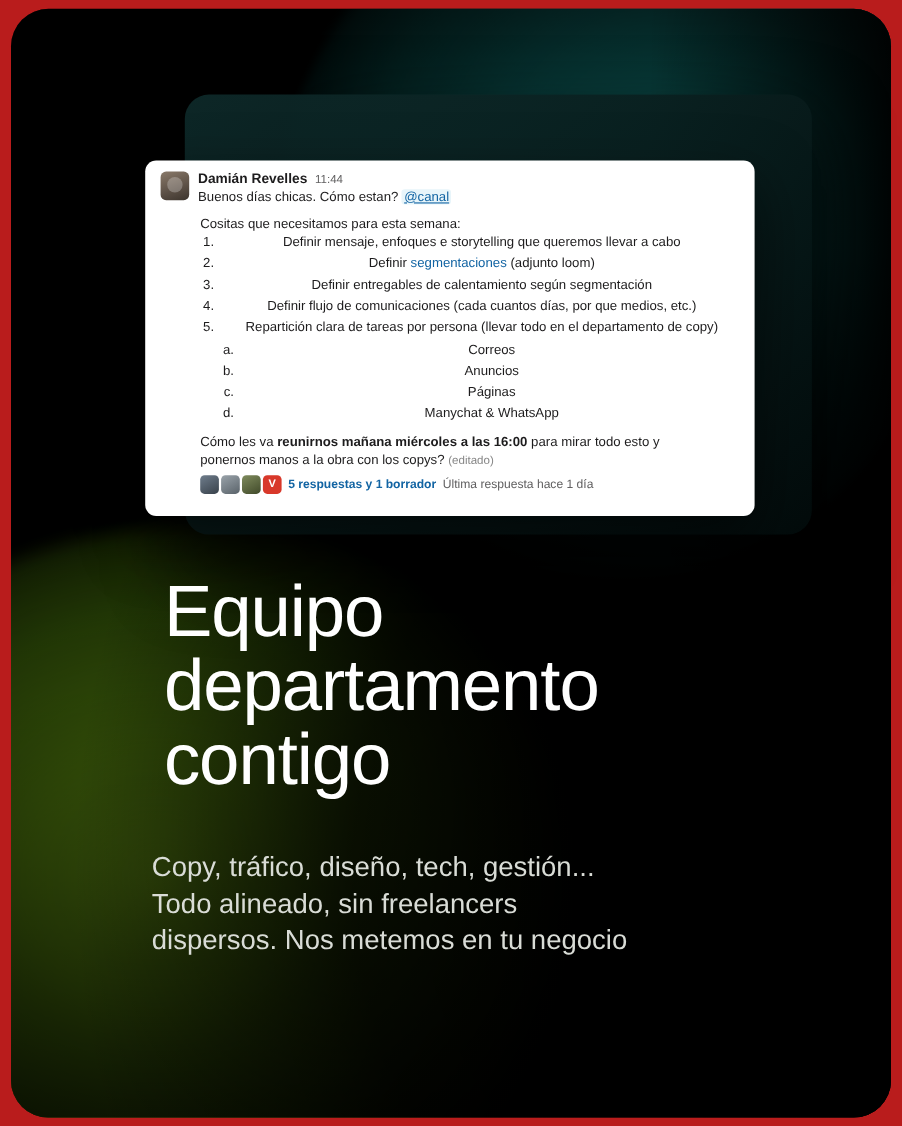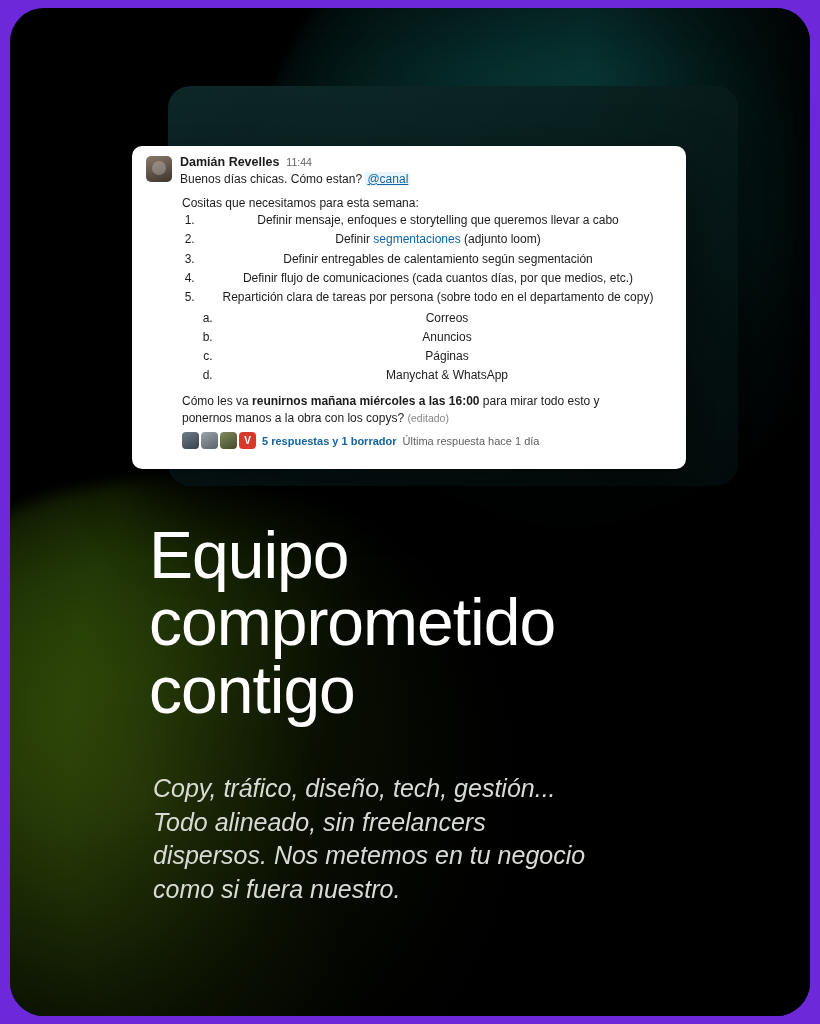--- a/index.html
+++ b/index.html
@@ -9,21 +9,21 @@
     height: 1024px;
     background: #000;
     font-family: "Liberation Sans", sans-serif;
     overflow: hidden;
   }
 
   #stage {
     position: relative;
     width: 820px;
     height: 1024px;
-    background: #6d28d9;
+    background: #b91c1c;
     overflow: hidden;
   }
 
   
   .bg-base {
     position: absolute;
     left: 10px; top: 8px;
     width: 800px; height: 1008px;
     border-radius: 34px;
     background: #000;
@@ -200,27 +200,26 @@
     font-size: 66px;
     line-height: 1.02;
     font-weight: normal;
     letter-spacing: -1px;
     margin-left: 16px;
   }
   .headline span { display: block; }
 
   .subcopy {
     position: absolute;
-    left: 153px; top: 772px;
+    left: 138px; top: 772px;
     width: 560px;
     color: #d9dcd6;
     font-size: 25px;
     line-height: 1.34;
     font-weight: normal;
-    font-style: italic;
   }
 </style>
 </head>
 <body>
 
 <div id="stage">
 
   <div class="bg-base">
     <div class="bg-teal"></div>
     <div class="bg-green"></div>
@@ -255,21 +254,21 @@
         <li>
           <span>Definir </span><span class="link">segmentaciones</span><span> (adjunto loom)</span>
         </li>
         <li>
           <span>Definir entregables de calentamiento según segmentación</span>
         </li>
         <li>
           <span>Definir flujo de comunicaciones (cada cuantos días, por que medios, etc.)</span>
         </li>
         <li>
-          <span>Repartición clara de tareas por persona (sobre todo en el departamento de copy)</span>
+          <span>Repartición clara de tareas por persona (llevar todo en el departamento de copy)</span>
           <ol class="lvl2">
             <li>Correos</li>
             <li>Anuncios</li>
             <li>Páginas</li>
             <li>Manychat &amp; WhatsApp</li>
           </ol>
         </li>
       </ol>
 
       <div class="closing">
@@ -286,24 +285,23 @@
         </span>
         <span class="thread-link">5 respuestas y 1 borrador</span>
         <span class="thread-meta">Última respuesta hace 1 día</span>
       </div>
 
     </div>
   </div>
 
   <h1 class="headline">
     <span>Equipo</span>
-    <span>comprometido</span>
+    <span>departamento</span>
     <span>contigo</span>
   </h1>
 
   <p class="subcopy">
     <span>Copy, tráfico, diseño, tech, gestión...</span><br>
     <span>Todo alineado, sin freelancers</span><br>
     <span>dispersos. Nos metemos en tu negocio</span><br>
-    <span>como si fuera nuestro.</span>
   </p>
 
 </div>
 
 </body></html>

